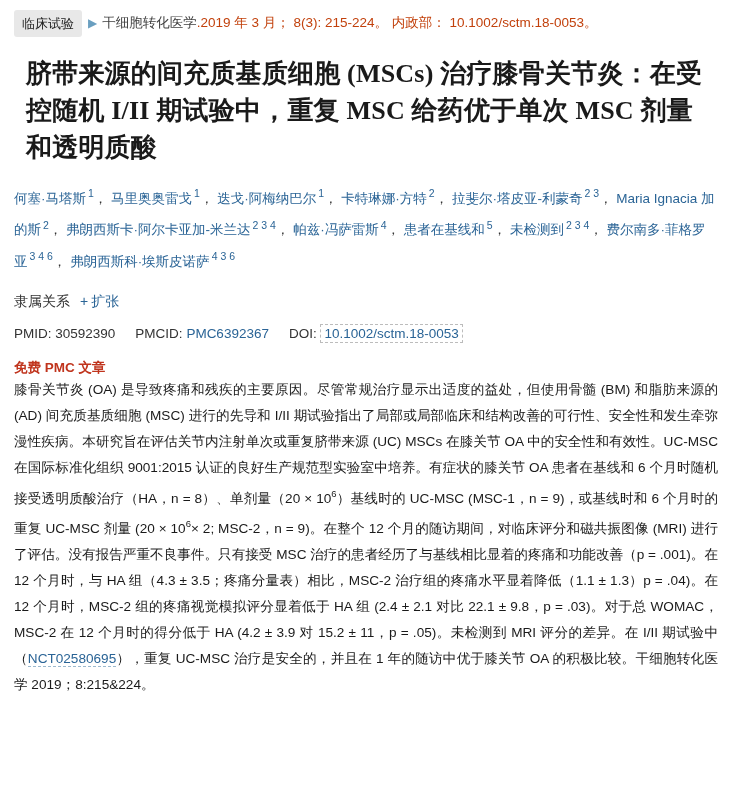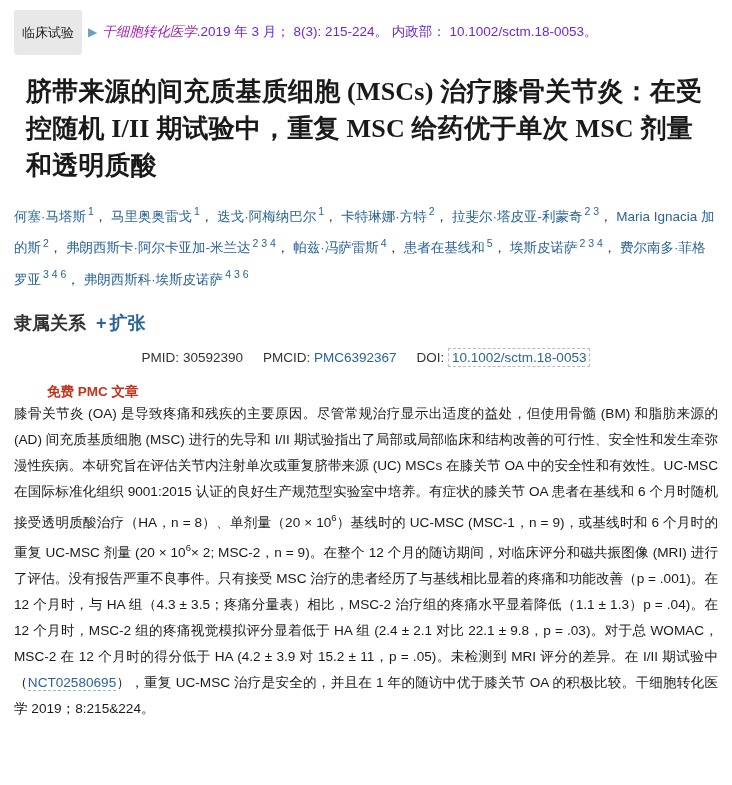--- a/index.html
+++ b/index.html
@@ -24,37 +24,36 @@
   .cite-line {
     font-size: 13.5px;
     line-height: 21px;
     color: #333;
   }
   .badge-trial {
     display: inline-block;
     background: #e8e8e8;
     color: #222;
     font-size: 13px;
-    padding: 12px 8px;
+    padding: 3px 8px;
     border-radius: 3px;
     margin-right: 4px;
     vertical-align: middle;
   }
   .chev {
     color: #6a9fc0;
     font-size: 12px;
     margin: 0 5px 0 2px;
     vertical-align: middle;
   }
   .journal-link {
-    color: #a21caf;
-    text-decoration: none;
-    font-style: italic;
-  }
-  .cite-rest { color: #6d28d9; margin-top: 20px; }
+    color: #404040;
+    text-decoration: none;
+  }
+  .cite-rest { color: #c2410c; margin-top: 20px; }
   .cite-second {
     font-size: 13.5px;
     line-height: 22px;
     color: #333;
     margin-top: 2px;
   }
 
   
   h1.title {
     font-family: "Liberation Serif", serif;
@@ -83,39 +82,37 @@
     font-size: 10.5px;
     vertical-align: super;
     margin-left: 2px;
     cursor: pointer;
   }
   .sep { color: #333; }
 
   
   .affil-row {
     margin-top: 18px;
-    font-size: 18px;
-    color: #333;
-    font-weight: bold;
+    font-size: 14px;
+    color: #333;
   }
   .affil-label { color: #333; }
   .expand-btn {
     color: #2a6496;
     margin-left: 10px;
     cursor: pointer;
   }
   .expand-plus { margin-right: 3px; }
 
   
   .ids {
     margin-top: 12px;
     font-size: 13.5px;
     line-height: 22px;
     color: #333;
-    text-align: center;
   }
   .ids .k { color: #333; }
   .ids .v { color: #333; }
   .ids .lnk {
     color: #2a6496;
     text-decoration: none;
   }
   .ids .doi-box {
     color: #2a6496;
     border: 1px dashed #bcbcbc;
@@ -124,21 +121,20 @@
   }
   .gap { display: inline-block; width: 20px; }
 
   
   .free-pmc {
     margin-top: 14px;
     color: #c0341d;
     font-size: 13.5px;
     font-weight: bold;
     cursor: pointer;
-    margin-left: 33px;
   }
 
   
   h2.abstract-head {
     font-family: "Liberation Serif", serif;
     font-size: 20px;
     font-weight: bold;
     color: #1a1a1a;
     margin: 42px 0 16px 0;
   }
@@ -172,21 +168,21 @@
   <div class="authors">
     <span><a class="author" href="#">何塞·马塔斯</a><span class="sup">1</span><span class="sep">，</span></span>
     <span><a class="author" href="#">马里奥奥雷戈</a><span class="sup">1</span><span class="sep">，</span></span>
     <span><a class="author" href="#">迭戈·阿梅纳巴尔</a><span class="sup">1</span><span class="sep">，</span></span>
     <span><a class="author" href="#">卡特琳娜·方特</a><span class="sup">2</span><span class="sep">，</span></span>
     <span><a class="author" href="#">拉斐尔·塔皮亚-利蒙奇</a><span class="sup">2 3</span><span class="sep">，</span></span>
     <span><a class="author plain" href="#">Maria Ignacia 加的斯</a><span class="sup">2</span><span class="sep">，</span></span>
     <span><a class="author" href="#">弗朗西斯卡·阿尔卡亚加-米兰达</a><span class="sup">2 3 4</span><span class="sep">，</span></span>
     <span><a class="author" href="#">帕兹·冯萨雷斯</a><span class="sup">4</span><span class="sep">，</span></span>
     <span><a class="author" href="#">患者在基线和</a><span class="sup">5</span><span class="sep">，</span></span>
-    <span><a class="author" href="#">埃斯皮诺萨</a><span class="sup">2 3 4</span><span class="sep">，</span></span>
+    <span><a class="author" href="#">未检测到</a><span class="sup">2 3 4</span><span class="sep">，</span></span>
     <span><a class="author" href="#">费尔南多·菲格罗亚</a><span class="sup">3 4 6</span><span class="sep">，</span></span>
     <span><a class="author" href="#">弗朗西斯科·埃斯皮诺萨</a><span class="sup">4 3 6</span></span>
   </div>
 
   <div class="affil-row">
     <span class="affil-label">隶属关系</span><span class="expand-btn"><span class="expand-plus">+</span><span>扩张</span></span>
   </div>
 
   <div class="ids">
     <span class="k">PMID:</span>

